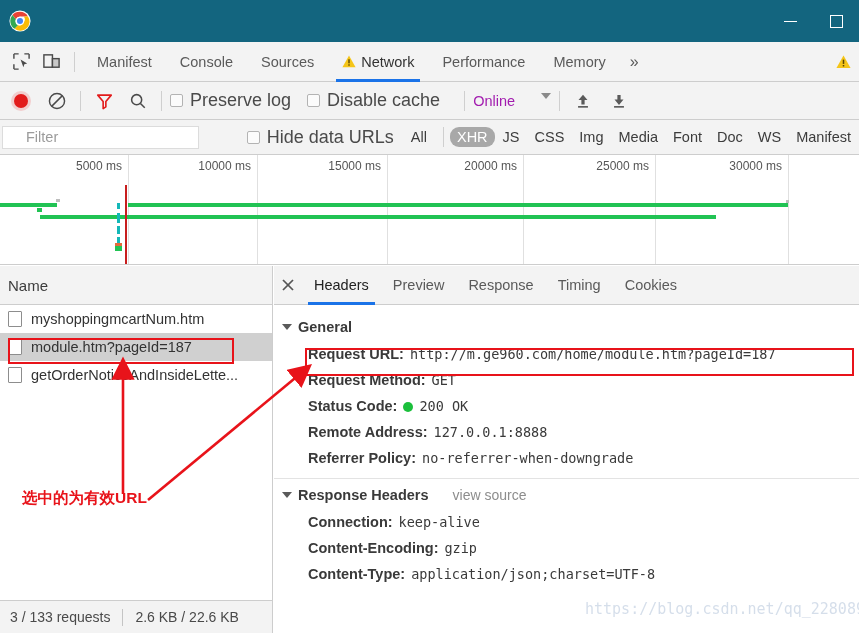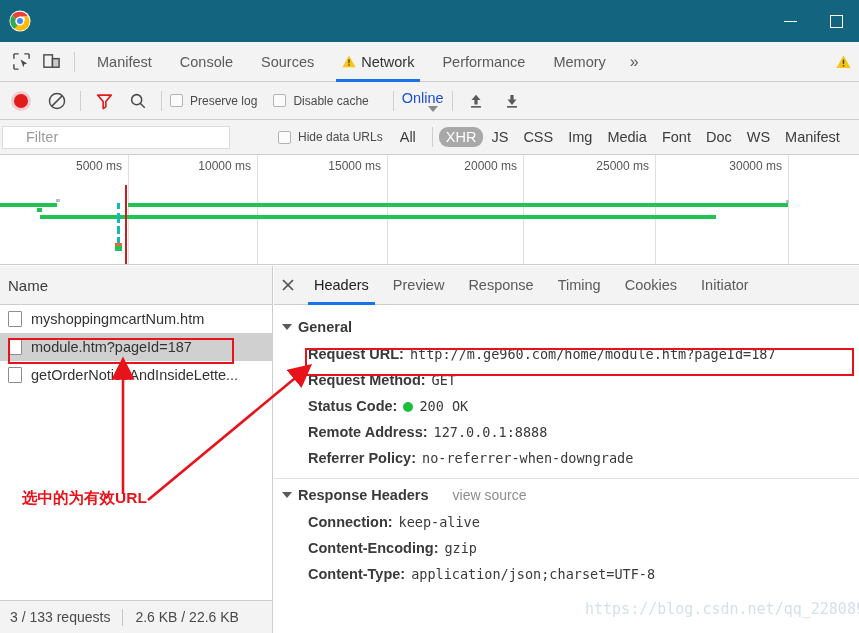--- a/index.html
+++ b/index.html
@@ -98,27 +98,27 @@
     display: flex; align-items: center;
   }
   .cb {
     width: 13px; height: 13px;
     border: 1px solid #b3b3b3;
     background: #fbfbfb;
     border-radius: 2px;
     flex: 0 0 auto;
   }
   .cb-label {
-    font-size: 12px; color: #4a4a4a;
+    font-size: 18px; color: #4a4a4a;
     margin-left: 7px; white-space: nowrap;
   }
   .cb-group { display: flex; align-items: center; margin-right: 16px; }
   .throttle {
-    font-size: 14.5px; color: #1d4ed8;
-    display: flex; align-items: flex-start; white-space: nowrap; flex-direction: column;
+    font-size: 14.5px; color: #a21caf;
+    display: flex; align-items: flex-start; white-space: nowrap;
   }
   .caret-down {
     width: 0; height: 0;
     border-left: 5px solid transparent;
     border-right: 5px solid transparent;
     border-top: 6px solid #8a8a8a;
     margin-left: 26px;
   }
 
   
@@ -559,23 +559,20 @@
       </div>
       <div class="rp-tab">
         <span>Response</span>
       </div>
       <div class="rp-tab">
         <span>Timing</span>
       </div>
       <div class="rp-tab">
         <span>Cookies</span>
       </div>
-      <div class="rp-tab">
-        <span>Initiator</span>
-      </div>
     </div>
 
     <div class="hdr-body">
 
       <div class="section-title">
         <span class="tri"></span>
         <span>General</span>
       </div>
       <div class="hdr-row">
         <span class="hdr-key">Request URL:</span>

